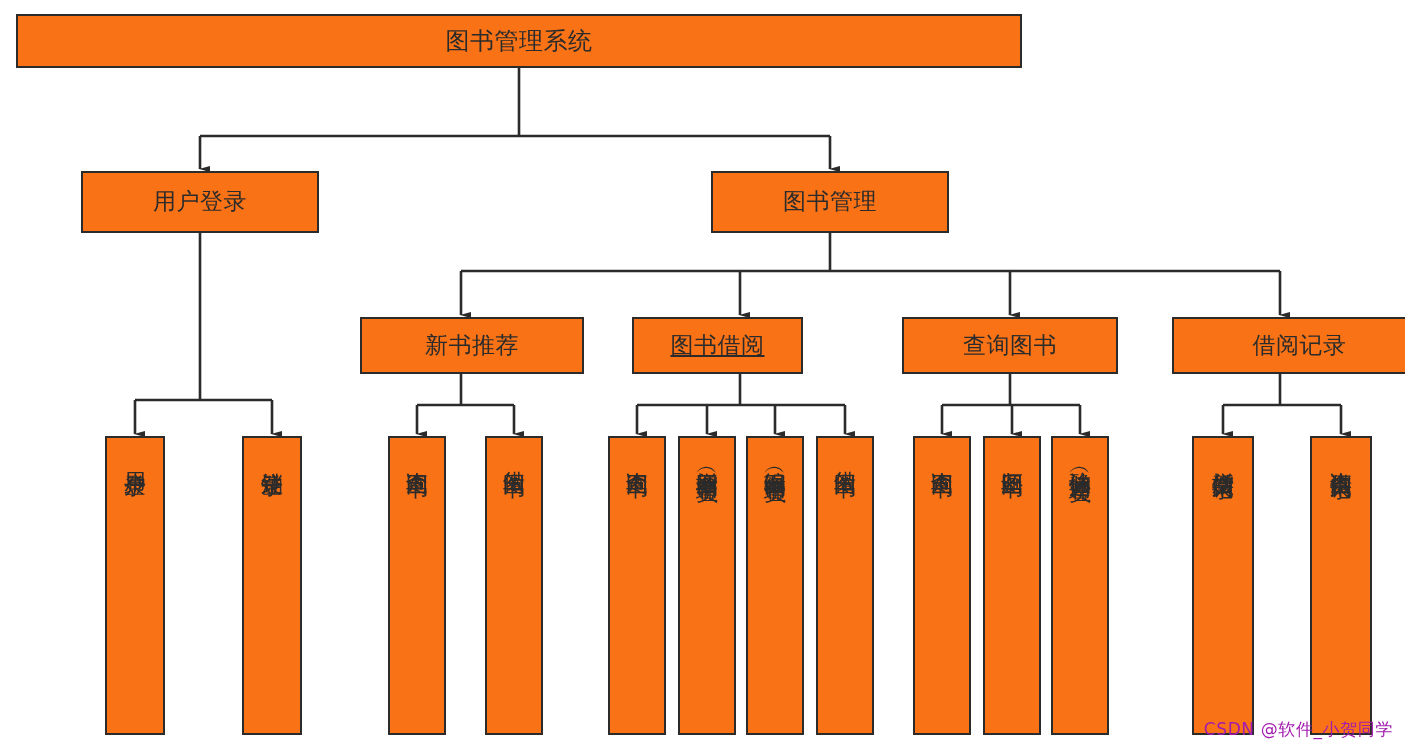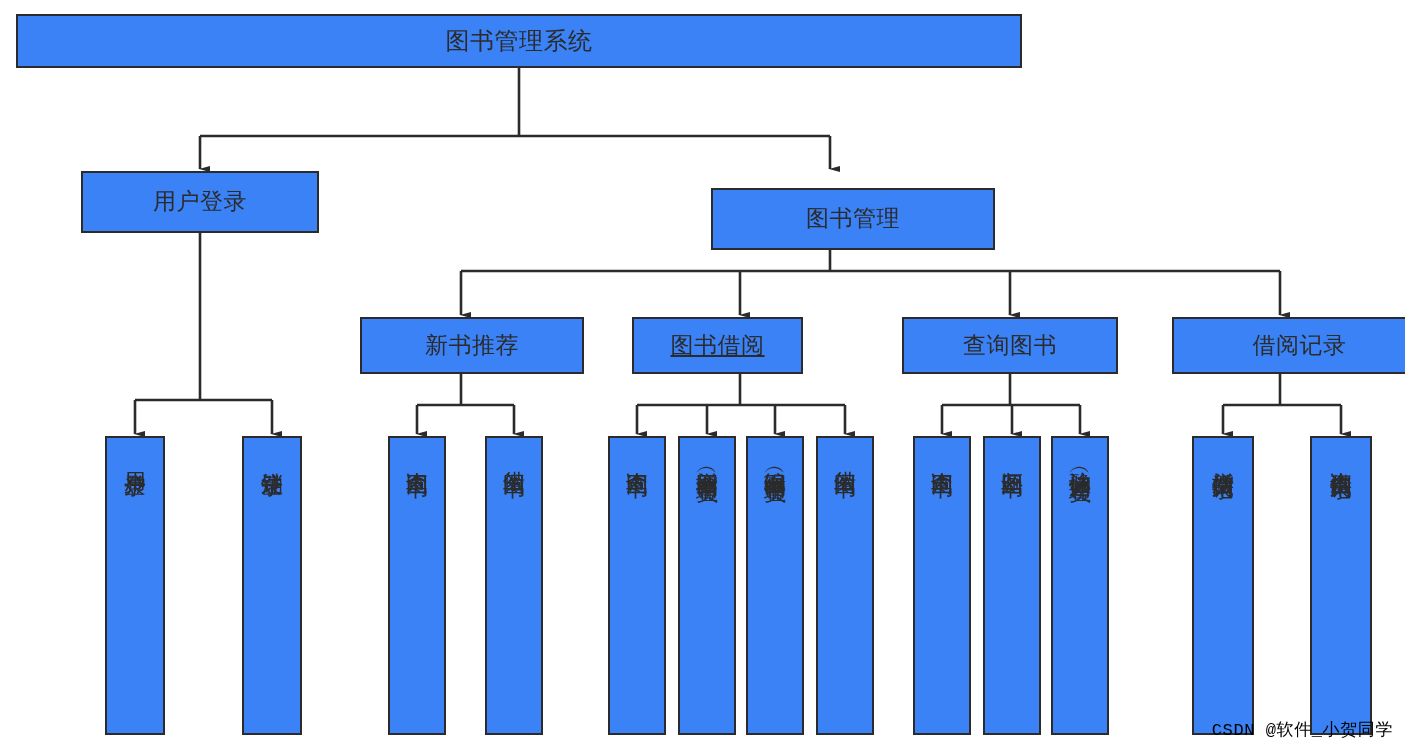--- a/index.html
+++ b/index.html
@@ -21,21 +21,21 @@
     position: absolute;
     left: 0;
     top: 0;
     width: 1405px;
     height: 747px;
     pointer-events: none;
   }
   .node {
     position: absolute;
     box-sizing: border-box;
-    background: #3b82f6;
+    background: #f97316;
     border: 2.6px solid #2b2b2b;
     display: flex;
     align-items: center;
     justify-content: center;
     color: #2b2b2b;
   }
   .node.h-node {
     font-size: 23px;
     line-height: 1.1;
     letter-spacing: 0.5px;
@@ -57,25 +57,24 @@
     letter-spacing: 1.5px;
     color: #2b2b2b;
     white-space: nowrap;
     -webkit-font-feature-settings: "vert";
   }
   #watermark {
     position: absolute;
     right: 12px;
     bottom: 6px;
     font-size: 17px;
-    color: #000000;
+    color: #a21caf;
     letter-spacing: 0.6px;
     white-space: nowrap;
     pointer-events: none;
-    font-family: Liberation Mono, monospace;
   }
 </style>
 </head>
 <body>
 
 <div id="diagram-root">
 
   <svg id="wires" viewBox="0 0 1405 747">
     <defs>
       <marker id="arrow" markerWidth="10" markerHeight="12" refX="3" refY="10" orient="auto" markerUnits="userSpaceOnUse">
@@ -119,21 +118,21 @@
       </g>
   </svg>
 
   <div id="nodes-layer">
       <div class="node h-node root" style="left: 16px; top: 14px; width: 1006px; height: 54px;">
         <span>图书管理系统</span>
       </div>
       <div class="node h-node" style="left: 81px; top: 171px; width: 238px; height: 62px;">
         <span>用户登录</span>
       </div>
-      <div class="node h-node" style="left: 711px; top: 188px; width: 284px; height: 62px;">
+      <div class="node h-node" style="left: 711px; top: 171px; width: 238px; height: 62px;">
         <span>图书管理</span>
       </div>
       <div class="node h-node" style="left: 360px; top: 317px; width: 224px; height: 57px;">
         <span>新书推荐</span>
       </div>
       <div class="node h-node" style="left: 632px; top: 317px; width: 171px; height: 57px; text-decoration: underline;">
         <span>图书借阅</span>
       </div>
       <div class="node h-node" style="left: 902px; top: 317px; width: 216px; height: 57px;">
         <span>查询图书</span>

